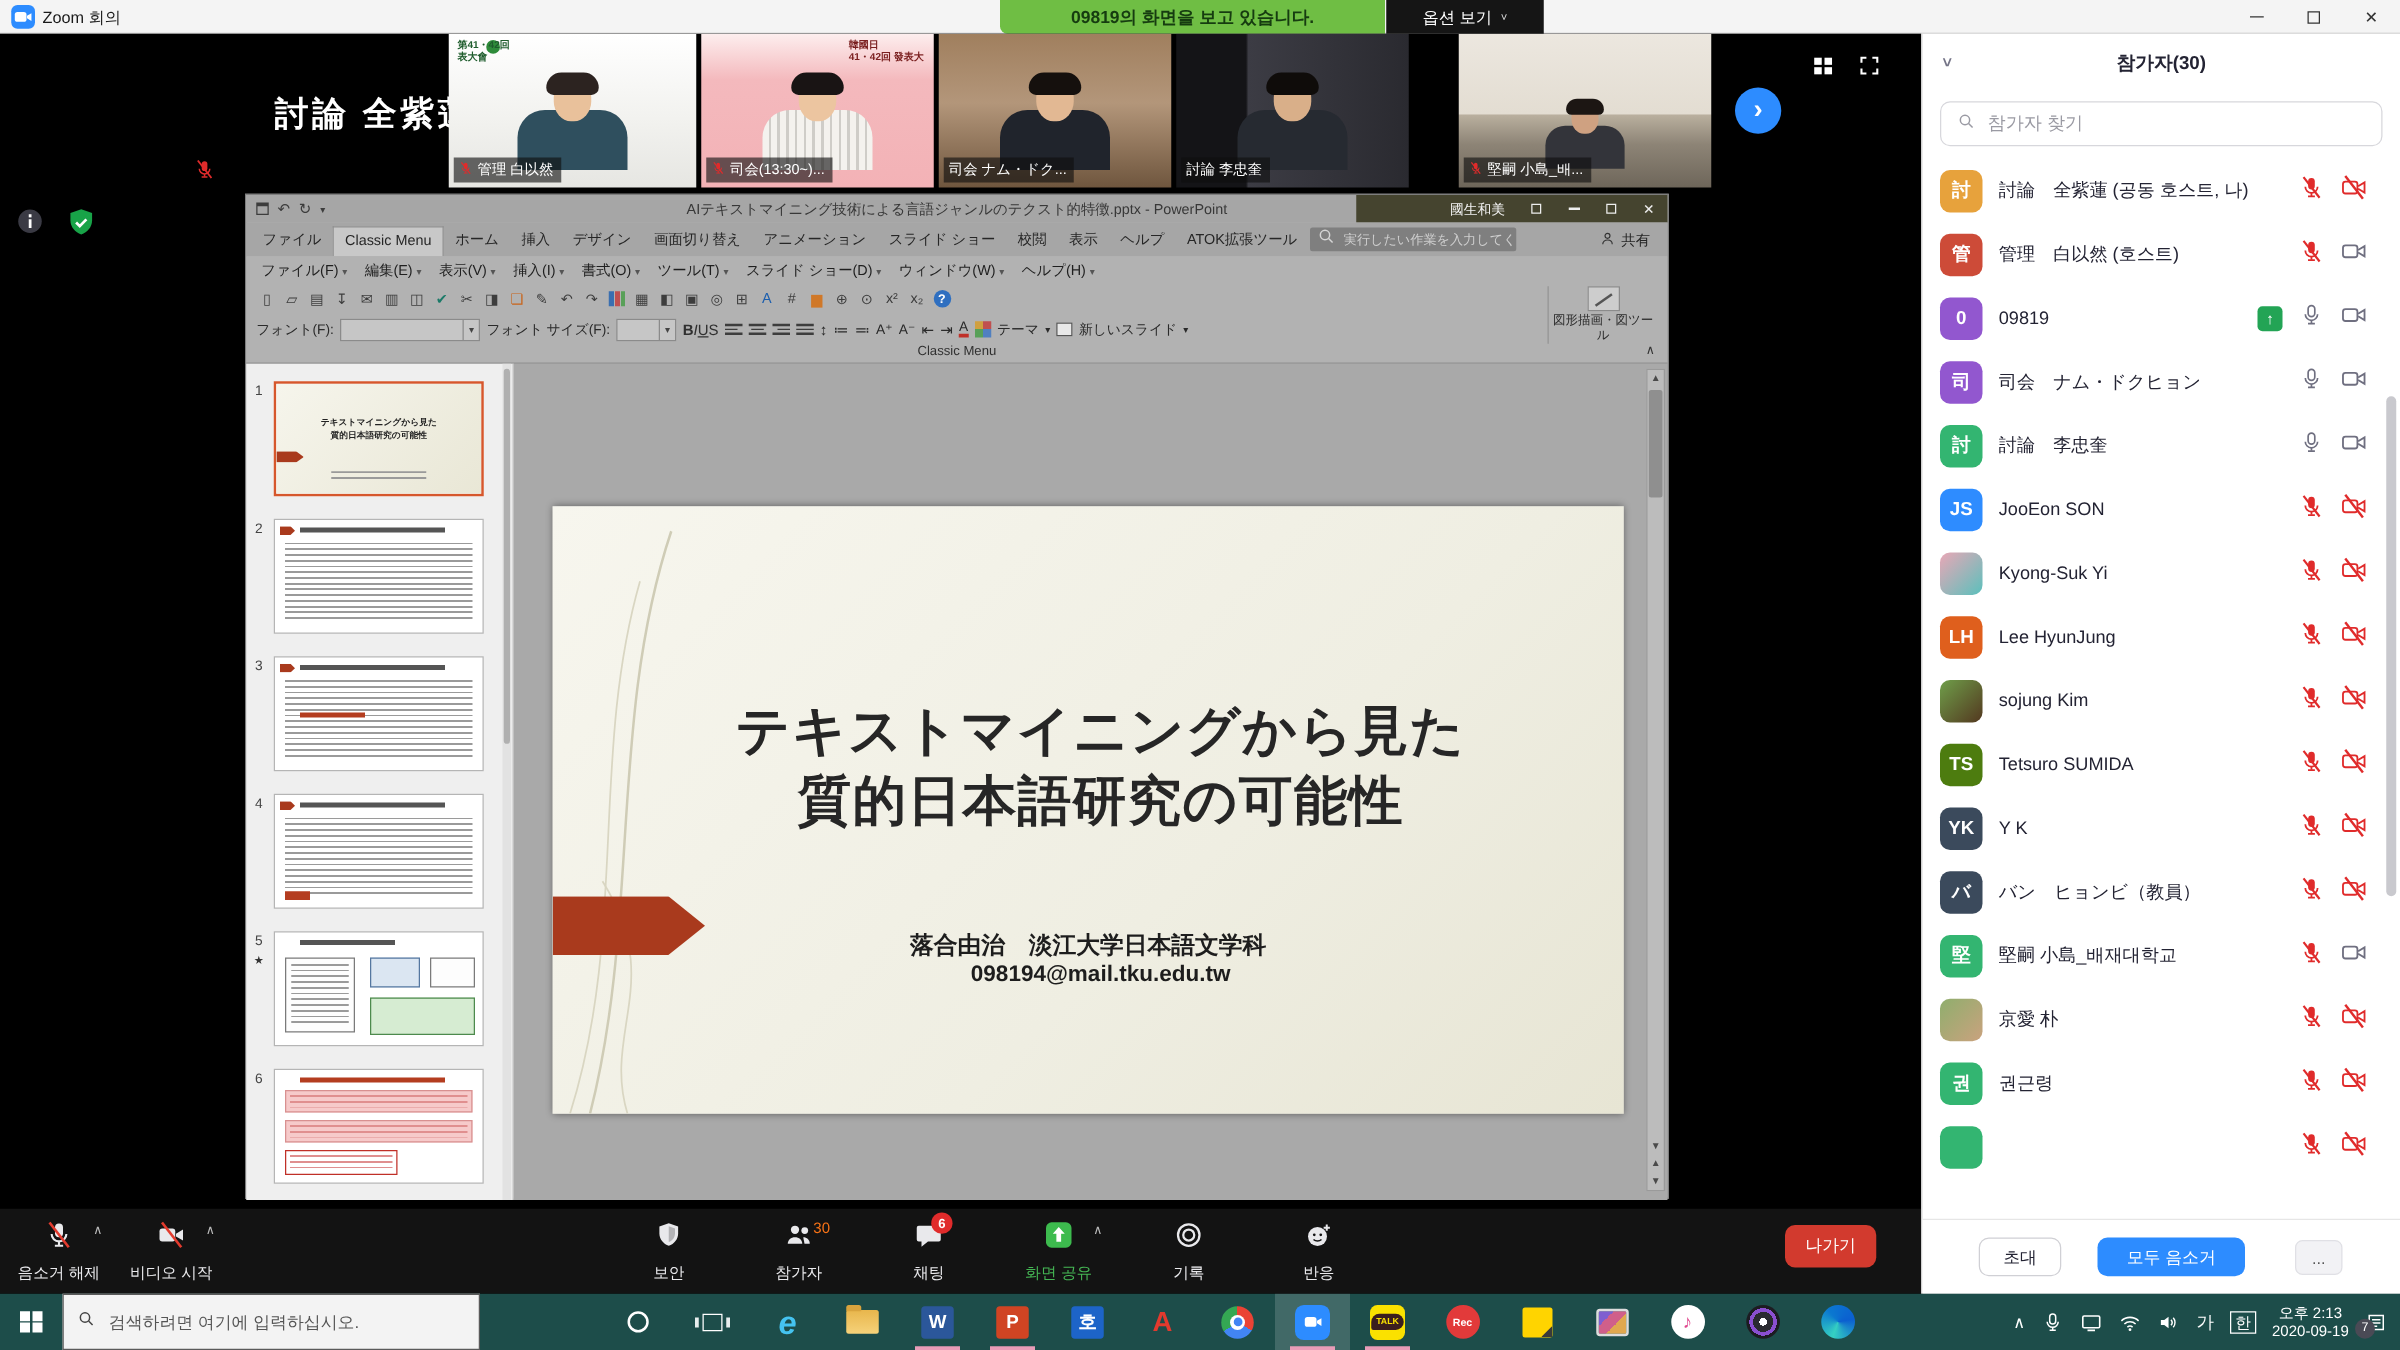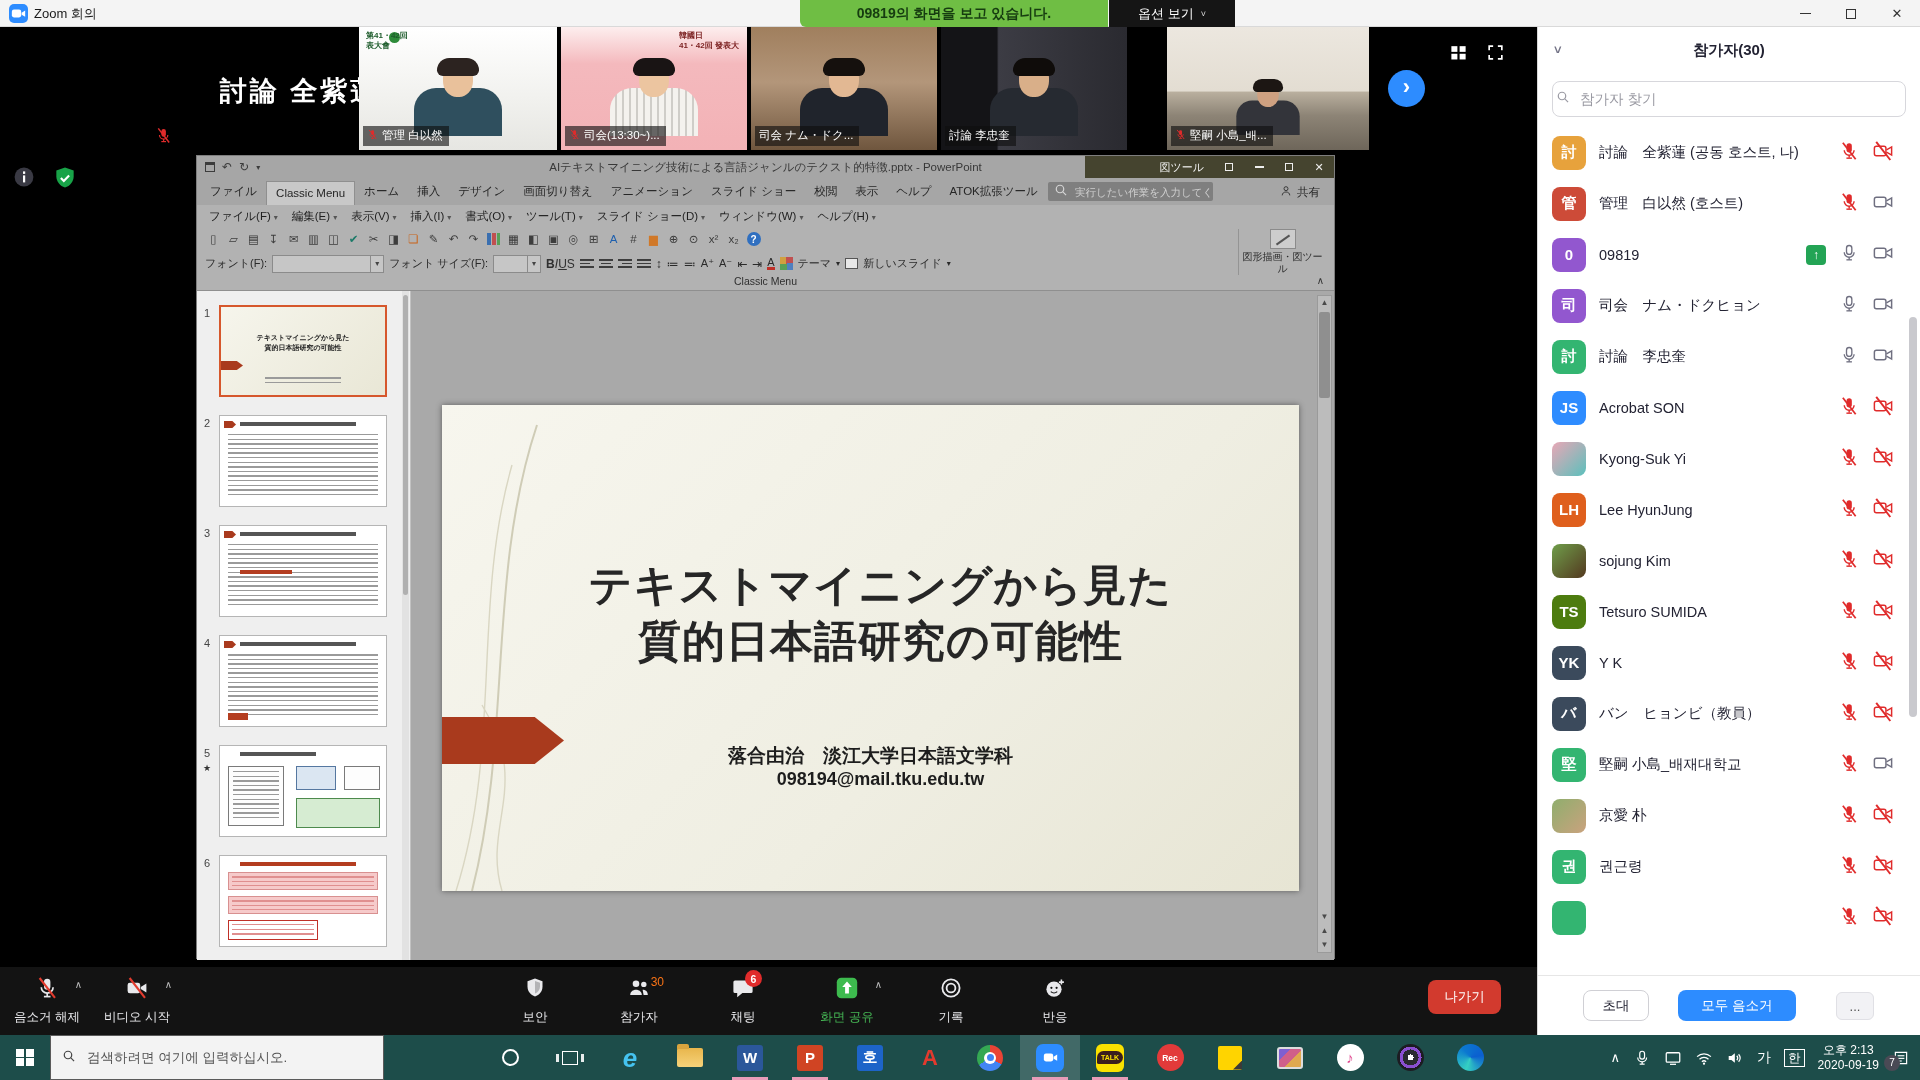--- a/index.html
+++ b/index.html
@@ -140,21 +140,21 @@
   .tbitem.accent .lbl{color:#45b654;}
   .tbitem .chev{position:absolute;right:2px;top:12px;font-size:10px;color:#bdbdbd;}
   .tbitem .count{position:absolute;top:8px;right:12px;font-size:12px;color:#f97316;}
   .tbitem .badge{position:absolute;top:3px;right:18px;min-width:17px;height:17px;border-radius:9px;background:#e02b2b;color:#fff;font-size:10.5px;display:flex;align-items:center;justify-content:center;font-weight:bold;padding:0 3px;}
   #leave-btn{position:absolute;left:1428px;top:13px;width:73px;height:34px;background:#d23a2e;border:none;border-radius:8px;color:#fff;font-size:13.5px;cursor:pointer;}
 
   
   #panel{position:relative;width:383px;height:1008px;background:#fff;border-left:1px solid #d8d8d8;}
   .p-header{position:relative;height:46px;display:flex;align-items:center;justify-content:center;font-size:15px;font-weight:bold;color:#232333;}
   .p-chev{position:absolute;left:16px;top:15px;font-size:13px;color:#747487;}
-  .p-searchwrap{position:absolute;left:14px;right:14px;top:54px;height:36px;border:1px solid #d7d7dc;border-radius:8px;display:flex;align-items:center;padding:0 2px;gap:7px;}
+  .p-searchwrap{position:absolute;left:14px;right:14px;top:54px;height:36px;border:1px solid #d7d7dc;border-radius:8px;display:flex;align-items:center;padding:0 12px;gap:7px;}
   .p-searchwrap input{border:none;outline:none;font-size:14.5px;color:#333;width:280px;}
   .p-searchwrap input::placeholder{color:#9a9aa3;}
   .p-list{position:absolute;left:0;right:0;top:100px;bottom:60px;overflow:hidden;}
   .prow{position:relative;height:51px;display:flex;align-items:center;padding:0 26px 0 14px;}
   .pava{width:34px;height:34px;border-radius:8px;color:#fff;font-size:15px;font-weight:bold;display:flex;align-items:center;justify-content:center;flex:0 0 34px;}
   .pname{font-size:14.5px;color:#232333;margin-left:13px;flex:1;white-space:nowrap;overflow:hidden;}
   .picos{display:flex;align-items:center;gap:13px;}
   .sharebadge{width:20px;height:20px;border-radius:4px;background:#23a455;color:#fff;display:flex;align-items:center;justify-content:center;font-size:12px;font-weight:bold;}
   .p-scrollbar{position:absolute;right:3px;top:290px;width:8px;height:400px;background:#c9c9ce;border-radius:4px;}
   .p-footer{position:absolute;left:0;right:0;bottom:0;height:60px;border-top:1px solid #e6e6e6;background:#fff;}
@@ -362,21 +362,21 @@
       <div id="ppt">
         <div class="ppt-titlebar">
           <div class="qat">
             <span class="sv"></span>
             <span>↶</span>
             <span>↻</span>
             <span style="font-size:8px">▾</span>
           </div>
           <div class="ppt-title">AIテキストマイニング技術による言語ジャンルのテクスト的特徴.pptx - PowerPoint</div>
           <div class="ppt-right">
-            <span class="ppt-account">図ツール</span>
+            <span class="ppt-account">國生和美</span>
             <span class="ppt-wbtn">
                 <span class="box"></span>
               </span>
             <span class="ppt-wbtn">
                 <span class="bar"></span>
               </span>
             <span class="ppt-wbtn">
                 <span class="box"></span>
               </span>
             <span class="ppt-wbtn">✕</span>
@@ -778,21 +778,21 @@
                   <line x1="8.9" y1="20.2" x2="15.5" y2="20.2" stroke="#6f6f80" stroke-width="1.6"></line>
                 </svg></span>
               <span><svg xmlns="http://www.w3.org/2000/svg" viewBox="0 0 24 24" width="22" height="22">
                   <rect x="2.6" y="6.8" width="12.6" height="10.4" rx="2.2" fill="none" stroke="#6f6f80" stroke-width="1.6"></rect>
                   <path d="M15.8 10.9l5.6-3.3v8.8l-5.6-3.3" fill="none" stroke="#6f6f80" stroke-width="1.6"></path>
                 </svg></span>
             </span>
           </div>
           <div class="prow">
             <span class="pava" style="background: rgb(46, 140, 255);">JS</span>
-            <span class="pname">Acrobat SON</span>
+            <span class="pname">JooEon SON</span>
             <span class="picos">
               <span><svg xmlns="http://www.w3.org/2000/svg" viewBox="0 0 24 24" width="20" height="20">
                   <rect x="9" y="2.8" width="6.4" height="11" rx="3.2" fill="#e02b2b"></rect>
                   <path d="M6.3 11.2a5.9 5.9 0 0 0 11.8 0" fill="none" stroke="#e02b2b" stroke-width="1.7"></path>
                   <line x1="12.2" y1="17.1" x2="12.2" y2="20.2" stroke="#e02b2b" stroke-width="1.7"></line>
                   <line x1="8.9" y1="20.6" x2="15.5" y2="20.6" stroke="#e02b2b" stroke-width="1.7"></line>
                   <line x1="4.6" y1="2" x2="20" y2="21.8" stroke="#e02b2b" stroke-width="2.1"></line>
                 </svg></span>
               <span><svg xmlns="http://www.w3.org/2000/svg" viewBox="0 0 24 24" width="22" height="22">
                   <rect x="2.6" y="6.8" width="12.6" height="10.4" rx="2.2" fill="none" stroke="#e02b2b" stroke-width="1.6"></rect>

